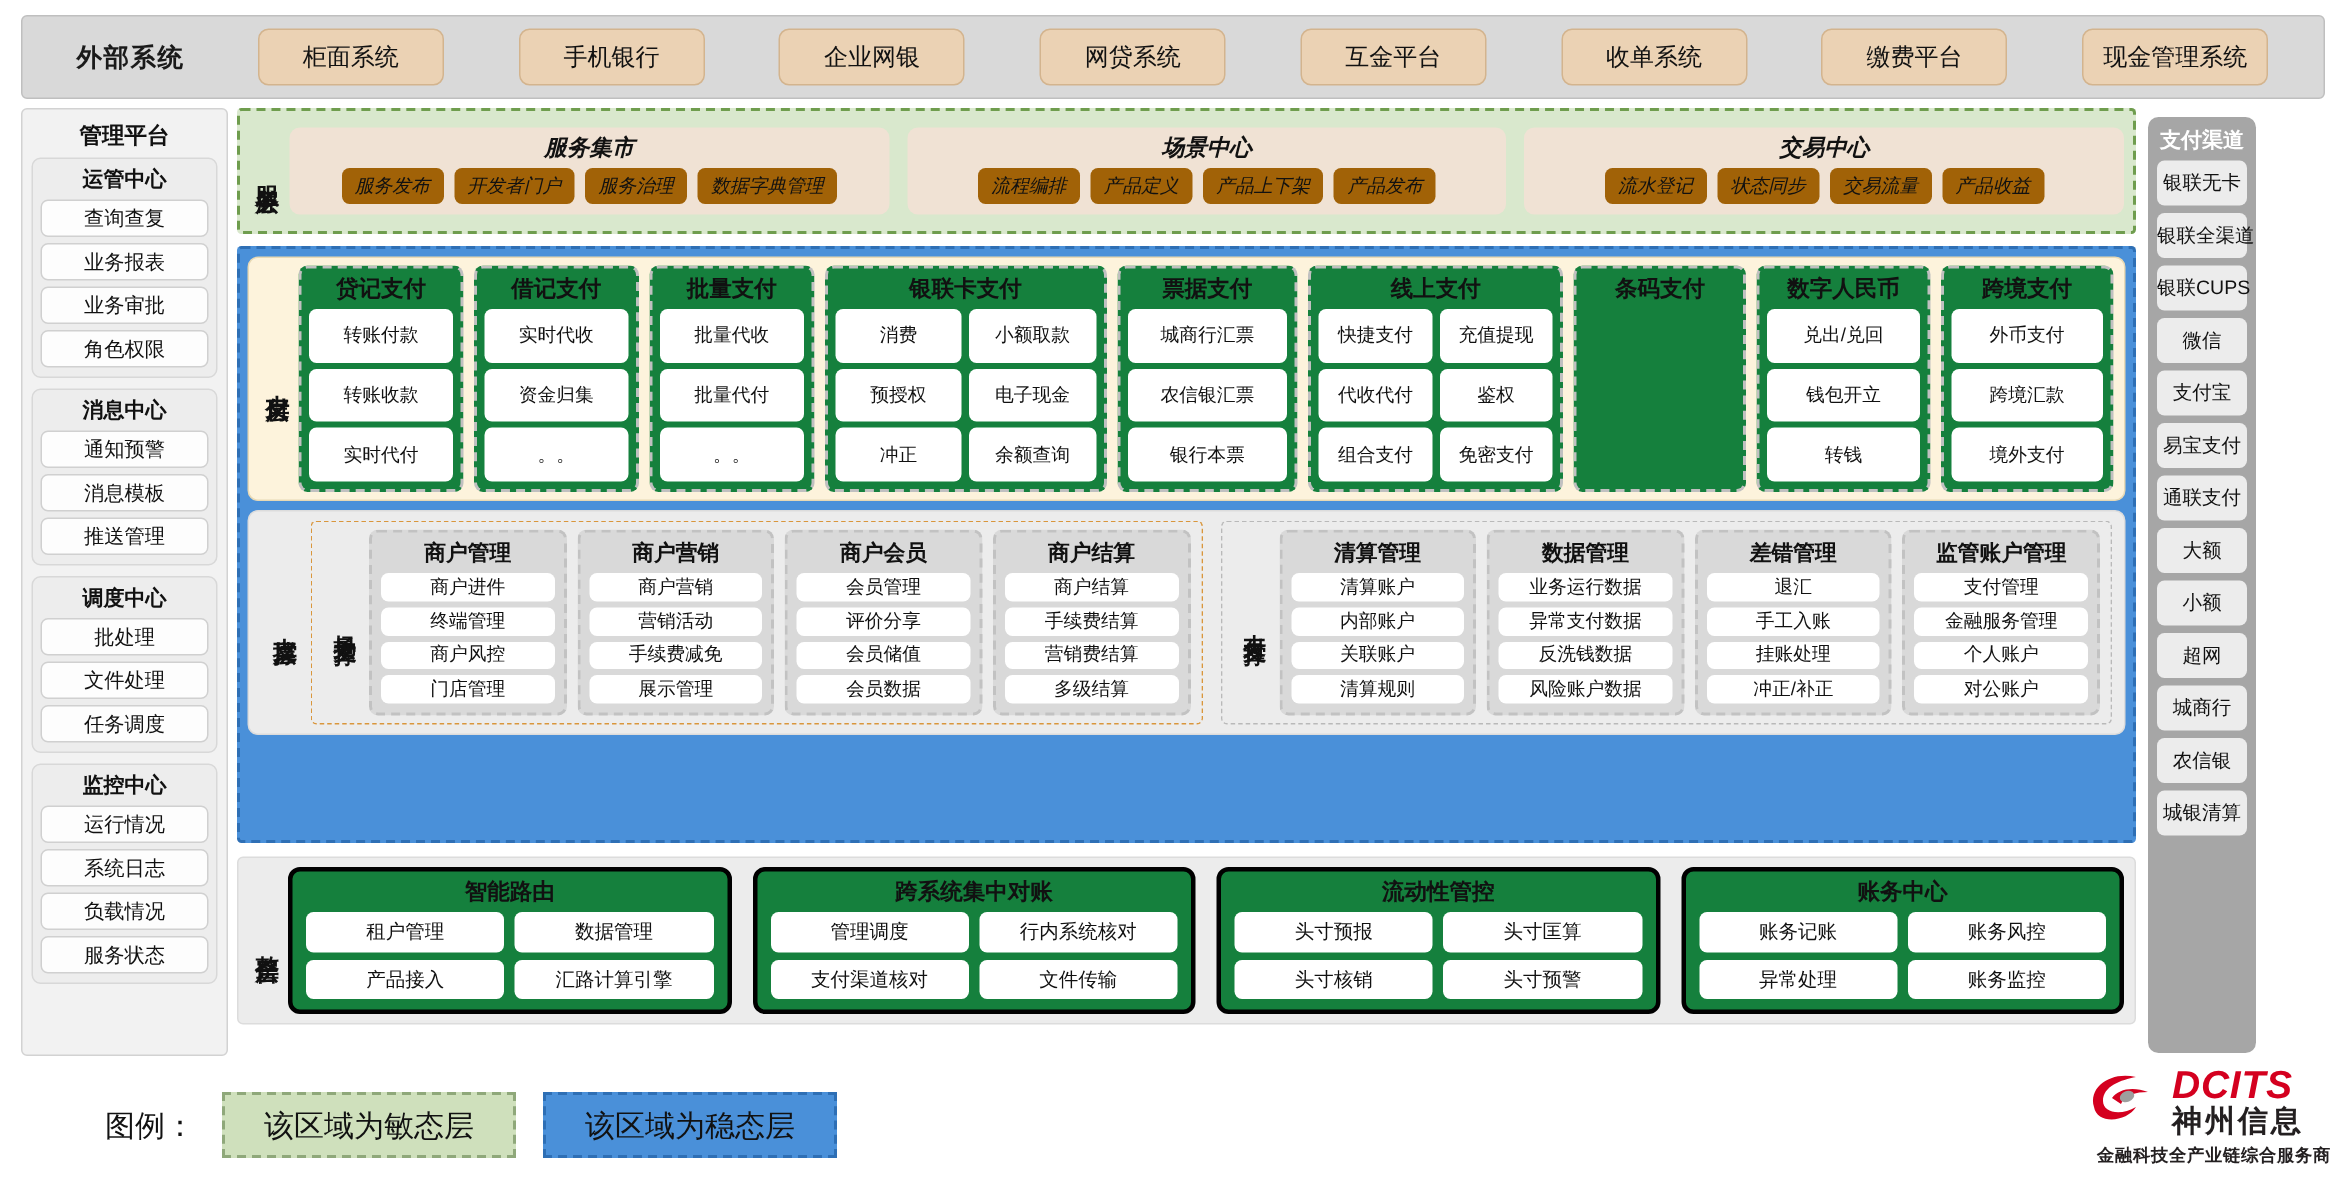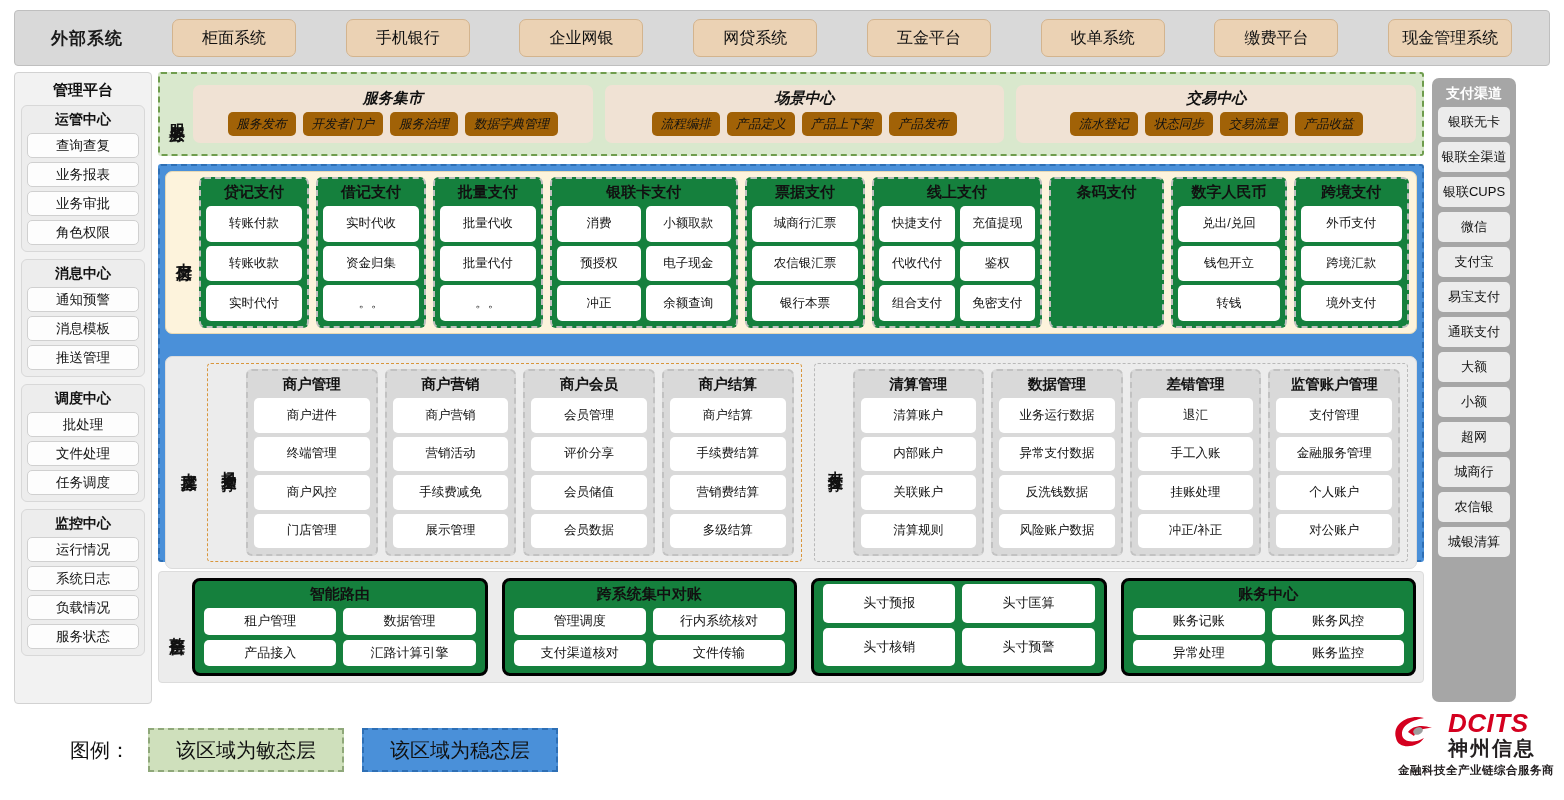--- a/index.html
+++ b/index.html
@@ -41,21 +41,21 @@
   .lp-group-title { font-size: 14px; font-weight: bold; text-align: center; padding: 2px 0 4px; color:#111; }
   .lp-item {
     background: #fdfdfd; border: 1px solid #d0d0d0; border-radius: 5px;
     font-size: 13.5px; text-align: center; height: 25px; line-height: 23px;
     margin-bottom: 4px; color:#111;
   }
   .lp-item:last-child { margin-bottom: 0; }
 
   
   .right-panel {
-    position: absolute; left: 1432px; top: 78px; width: 84px; height: 624px;
+    position: absolute; left: 1432px; top: 78px; width: 72px; height: 624px;
     background: #a6a6a6; border-radius: 7px; padding: 4px 6px;
     display: flex; flex-direction: column;
   }
   .right-panel-title { font-size: 14px; font-weight: bold; color: #ffffff; text-align:center; padding: 3px 0 4px; }
   .rp-item {
     background: #ececec; border-radius: 5px; font-size: 13px; color: #111;
     text-align: center; height: 30px; line-height: 30px; margin-bottom: 5px;
     white-space: nowrap;
   }
 
@@ -105,22 +105,22 @@
   .pay-cells { display: flex; flex-direction: column; gap: 4px; flex: 1; }
   .pay-row { display: flex; gap: 5px; flex: 1; }
   .pay-cell {
     background: #ffffff; border-radius: 5px; font-size: 12.5px; color:#111;
     display: flex; align-items: center; justify-content: center; flex: 1;
     white-space: nowrap; min-width: 0;
   }
 
   
   .support-layer {
-    margin-top: 22px; background: #ececec; border: 1px solid #dcdcdc; border-radius: 7px;
-    display: flex; align-items: stretch; padding: 6px 8px; height: 213px;
+    margin-top: 6px; background: #ececec; border: 1px solid #dcdcdc; border-radius: 7px;
+    display: flex; align-items: stretch; padding: 6px 8px; height: 150px;
   }
   .sup-wrap { display: flex; flex: 1; gap: 12px; margin-left: 4px; }
   .sup-region {
     flex: 1; border-radius: 4px; display: flex; align-items: stretch; padding: 5px 7px;
   }
   .sup-region.scene { border: 1px dashed #d9963c; }
   .sup-region.paysup { border: 1px dashed #b9b9b9; }
   .sup-region-label {
     writing-mode: vertical-rl; text-orientation: upright;
     font-size: 15px; font-weight: bold; letter-spacing: 2px; color:#111;
@@ -541,20 +541,21 @@
             <div class="integ-cell">行内系统核对</div>
           </div>
           <div class="integ-row">
             <div class="integ-cell">支付渠道核对</div>
             <div class="integ-cell">文件传输</div>
           </div>
         </div>
       </div>
 
       <div class="integ-group">
+        <div class="integ-group-title">流动性管控</div>
         <div class="integ-grid">
           <div class="integ-row">
             <div class="integ-cell">头寸预报</div>
             <div class="integ-cell">头寸匡算</div>
           </div>
           <div class="integ-row">
             <div class="integ-cell">头寸核销</div>
             <div class="integ-cell">头寸预警</div>
           </div>
         </div>

